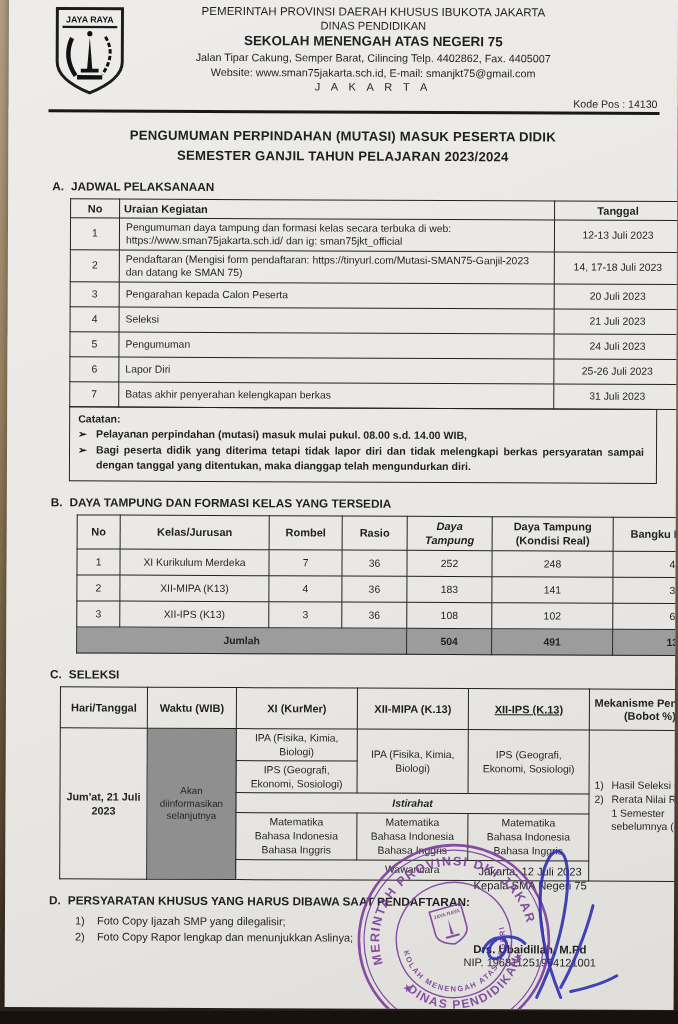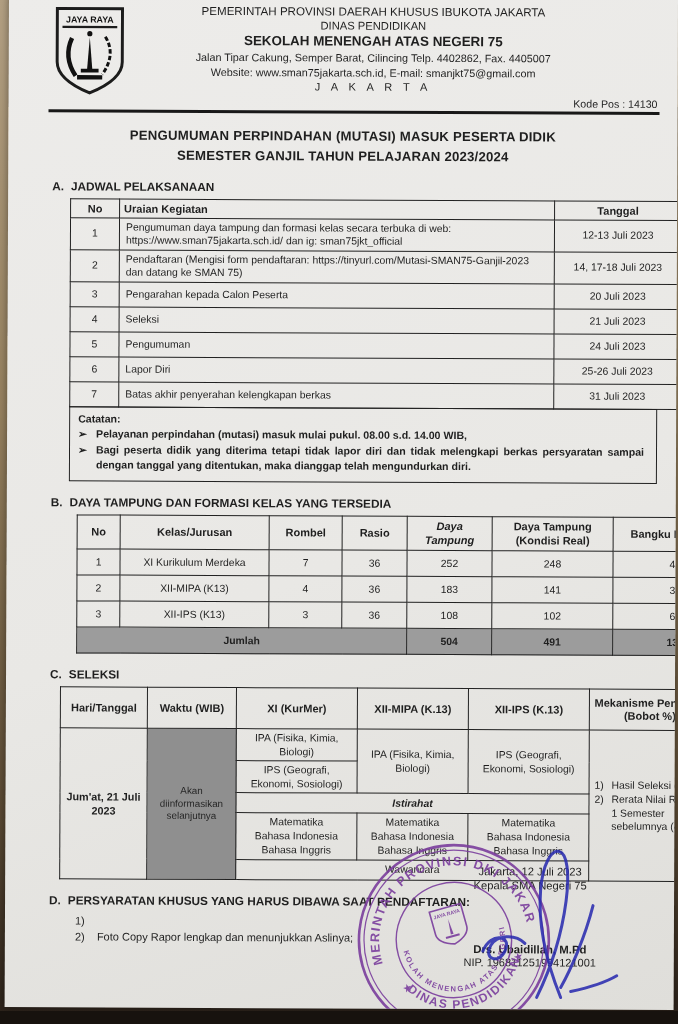--- a/index.html
+++ b/index.html
@@ -58,21 +58,21 @@
   .tb td{text-align:center;height:21px;vertical-align:middle;}
   .tb .w-no{width:34px;}.tb .w-kj{width:140px;text-align:center;}.tb .w-ro{width:64px;}.tb .w-ra{width:56px;}
   .tb .w-dt{width:76px;font-style:italic;}.tb .w-kr{width:112px;}.tb .w-bk{width:110px;}
   .tb .sum td{background:#9c9c9c;font-weight:bold;}
 
   
   .tc{margin-left:54px;width:596px;}
   .tc th{line-height:1.25;height:34px;border-radius:8px;}
   .tc td{text-align:center;vertical-align:middle;line-height:1.3;}
   .tc .w-ht{width:78px;}.tc .w-wk{width:80px;}.tc .w-xi{width:112px;}
-  .tc .w-mi{width:102px;text-align:center;}.tc .w-ip{width:112px;}.tc .w-mk{width:112px;}
+  .tc .w-mi{width:102px;text-align:center;}.tc .w-ip{width:112px;text-decoration:underline;}.tc .w-mk{width:112px;}
   .hari{font-weight:bold;font-size:10.8px;}
   .waktu{background:#8f8f8f;color:#262626;font-size:9.8px;}
   .xc{height:27px;margin-left:16px;}
   .ist{font-weight:bold;font-style:italic;height:15px;}
   .waw{height:15px;}
   .subj div{line-height:1.32;}
   .mek{vertical-align:middle;padding:4px 5px;}
   .mrow{display:flex;gap:4px;text-align:left;font-size:10.4px;line-height:1.3;margin:1px 0;}
   .mrow .n{flex:0 0 13px;}
 
@@ -295,20 +295,21 @@
   </tbody>
     </table>
 
   <div class="sec">
     <span>D.</span>
     <span>PERSYARATAN KHUSUS YANG HARUS DIBAWA SAAT PENDAFTARAN:</span>
   </div>
   <div class="d-items">
     <div class="d-item">
       <span class="n">1)</span>
+      <span>Foto Copy Ijazah SMP yang dilegalisir;</span>
     </div>
     <div class="d-item">
       <span class="n">2)</span>
       <span>Foto Copy Rapor lengkap dan menunjukkan Aslinya;</span>
     </div>
   </div>
 
   <div class="sig">
     <div class="pd">Jakarta, 12 Juli 2023</div>
     <div>Kepala SMA Negeri 75</div>

